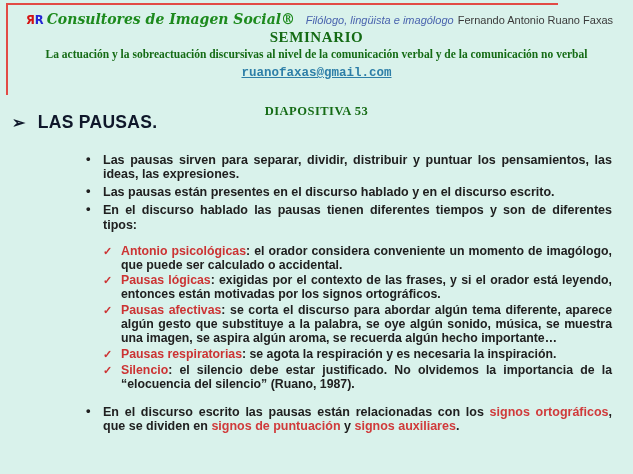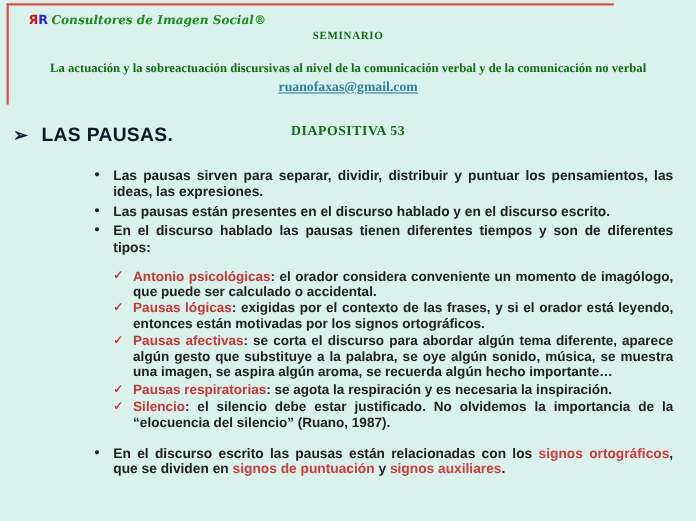--- a/index.html
+++ b/index.html
@@ -14,28 +14,28 @@
   
   .topline  { position:absolute; left:6px; top:3px; width:552px; height:2px; background:#e24b45; }
   .leftline { position:absolute; left:6px; top:3px; width:2px; height:92px; background:#e24b45; }
 
   
   .header { position:absolute; top:11px; left:14px; right:14px; text-align:center; }
   .hrow1 { display:flex; justify-content:space-between; align-items:baseline; padding:0 6px 0 12px; margin-bottom:2px; }
   .logo  { font-size:11.5px; white-space:nowrap; }
   .logo .ya { color:#d41111; font-weight:bold; font-family:"DejaVu Sans", sans-serif; }
   .logo .rr { color:#2626d4; font-weight:bold; font-family:"DejaVu Sans", sans-serif; }
-  .logo .brand { color:#1d8a1d; font-style:italic; font-weight:bold; font-family:"DejaVu Serif", serif; font-size:11px; margin-left:3px; }
+  .logo .brand { color:#1d8a1d; font-style:italic; font-weight:bold; font-family:"DejaVu Serif", serif; font-size:14px; margin-left:3px; }
   .author { font-size:11px; white-space:nowrap; }
   .author .role { color:#4a64ae; font-style:italic; }
   .author .name { color:#3a3a3a; margin-left:4px; }
   .hgreen { color:#156b15; font-family:"Liberation Serif", serif; font-weight:bold; }
-  .seminario { font-size:10px; letter-spacing:0.6px; margin-bottom:18px; }
+  .seminario { font-size:15px; letter-spacing:0.6px; margin-bottom:2px; }
   .seminar-title { font-size:11.5px; white-space:nowrap; margin-bottom:2px; }
-  .email a { color:#2e7fa8; font-family:Liberation Serif, serif; font-weight:bold; font-size:12.5px; text-decoration:underline;text-align:right; }
+  .email a { color:#2e7fa8; font-family:Liberation Mono, monospace; font-weight:bold; font-size:12.5px; text-decoration:underline;text-align:right; }
   .email { margin-bottom:1px; }
   .dia { font-size:12.5px; letter-spacing:0.5px;margin-top:24px; }
 
   
   .title-row { position:absolute; top:112px; left:12px; font-size:17.5px; font-weight:bold; color:#0f172a; letter-spacing:0.3px; }
   .title-row .arrow { margin-right:12px; font-size:16px; }
 
   
   .body { position:absolute; top:153px; left:84px; width:528px; font-size:12.5px; font-weight:bold; line-height:1.13; color:#202020; }
   .bullet { position:relative; padding-left:19px; text-align:justify; margin-bottom:4px; }
@@ -55,20 +55,21 @@
 </head>
 <body>
 
 <div class="slide">
   <div class="topline"></div>
   <div class="leftline"></div>
 
   <div class="header">
     <div class="hrow1">
       <span class="logo"><span class="ya">Я</span><span class="rr">R</span><span class="brand">Consultores de Imagen Social®</span></span>
+      <span class="author"><span class="role">Filólogo, lingüista e imagólogo</span><span class="name">Fernando Antonio Ruano Faxas</span></span>
     </div>
     <div class="seminario hgreen">SEMINARIO</div>
     <div class="seminar-title hgreen">La actuación y la sobreactuación discursivas al nivel de la comunicación verbal y de la comunicación no verbal</div>
     <div class="email"><a href="#">ruanofaxas@gmail.com</a></div>
     <div class="dia hgreen">DIAPOSITIVA 53</div>
   </div>
 
   <div class="title-row">
     <span class="arrow">➢</span><span>LAS PAUSAS.</span>
   </div>

